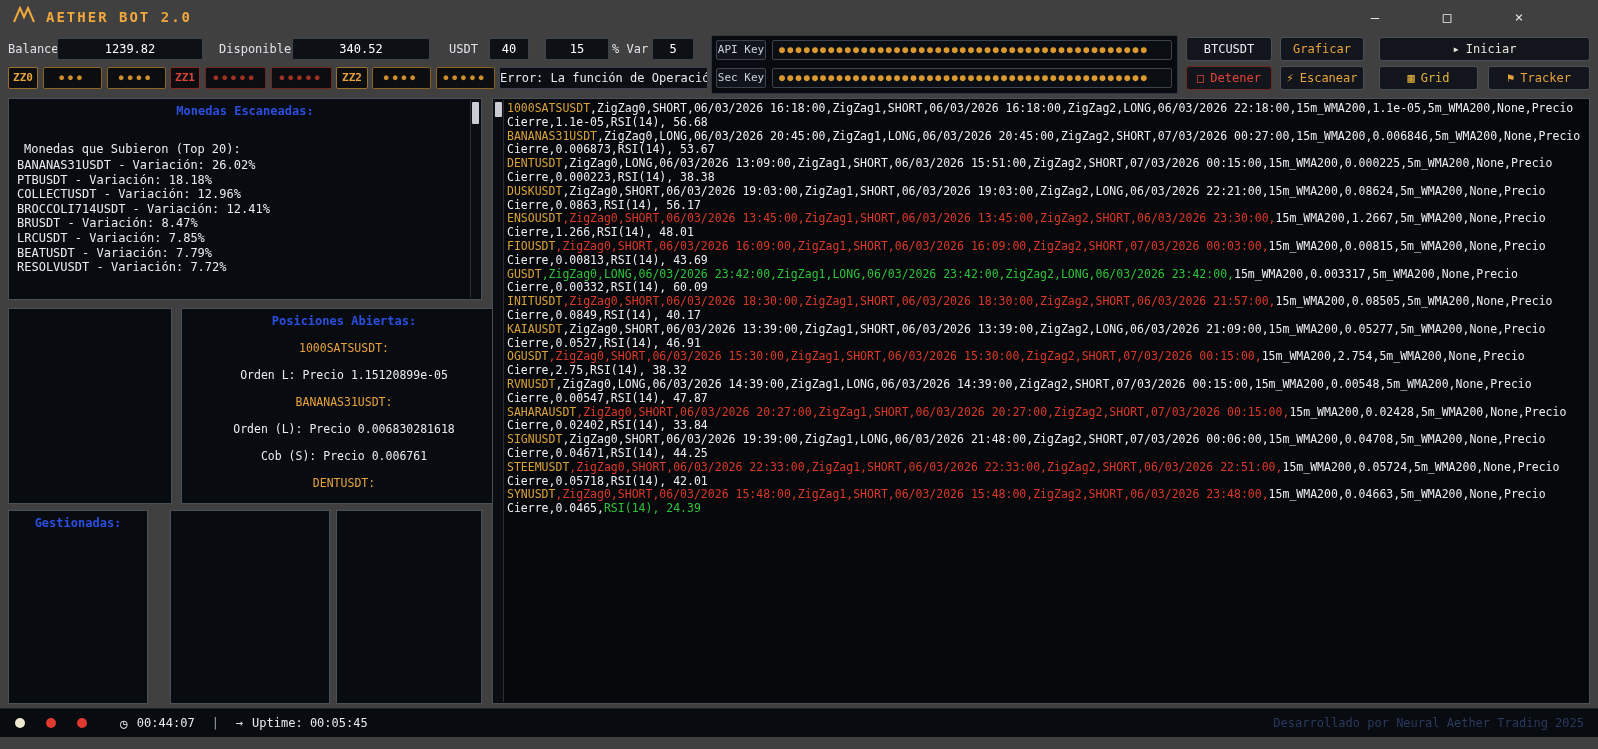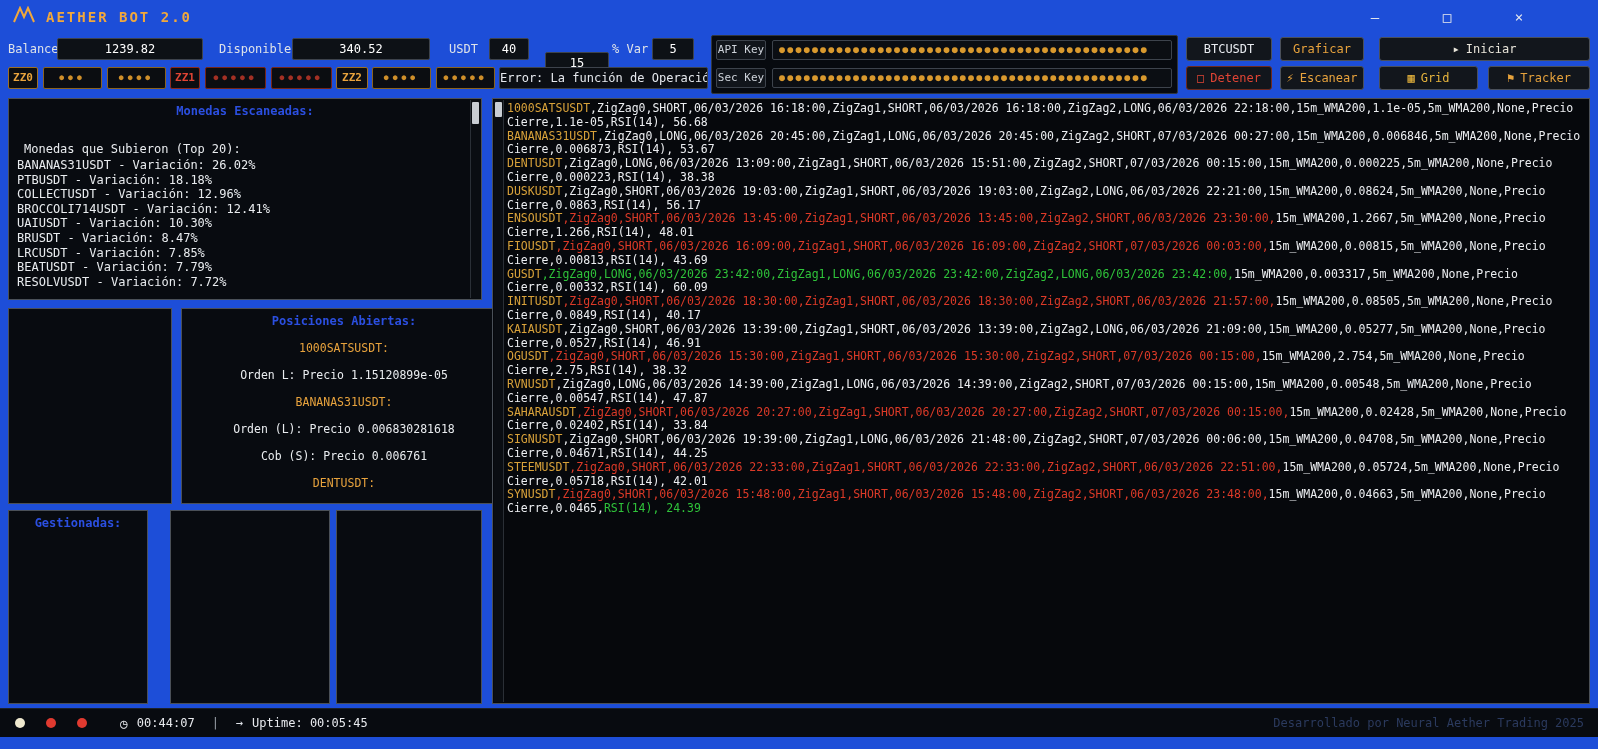--- a/index.html
+++ b/index.html
@@ -1,36 +1,36 @@
 <!DOCTYPE html>
 <html><head>
 <meta charset="utf-8">
 <style>
   html,body{margin:0;padding:0;background:#04060a;}
   body{width:1598px;height:749px;overflow:hidden;font-family:"DejaVu Sans Mono","Liberation Mono",monospace;color:#e2e5ea;}
-  .window{position:relative;width:1598px;height:749px;background:#1d4ed8;}
+  .window{position:relative;width:1598px;height:749px;background:#404040;}
 
   
   .titlebar{position:absolute;top:0;left:0;right:0;height:33px;display:flex;align-items:center;padding:0 12px;box-sizing:border-box;}
   .app-title{color:#f1a83c;font-weight:bold;font-size:14px;letter-spacing:2px;margin-left:10px;}
   .win-controls{margin-left:auto;display:flex;align-items:center;padding-right:52px;}
   .win-btn{width:30px;text-align:center;margin-left:42px;color:#e8eaee;font-size:14px;}
 
   
   .toolbar{position:absolute;top:33px;left:0;right:0;height:63px;}
   .lbl{position:absolute;height:22px;line-height:22px;font-size:12px;color:#dfe3e9;white-space:nowrap;}
   .inp{position:absolute;height:22px;box-sizing:border-box;background:#0d1116;border:1px solid #3d434c;color:#ffffff;font-family:inherit;font-size:12px;text-align:center;border-radius:2px;padding:0 8px;}
   .btn{position:absolute;height:24px;box-sizing:border-box;background:#12161c;border:1px solid #4a505a;border-radius:3px;display:flex;align-items:center;justify-content:center;gap:6px;font-size:12px;white-space:nowrap;}
   .tb-lbl-balance{left:8px;top:5px;}
   .tb-in-balance{left:57px;top:5px;width:146px;}
   .tb-lbl-disponible{left:219px;top:5px;}
   .tb-in-disponible{left:292px;top:5px;width:138px;}
   .tb-lbl-usdt{left:449px;top:5px;}
   .tb-in-usdt1{left:489px;top:5px;width:40px;}
-  .tb-in-usdt2{left:545px;top:5px;width:64px;margin-top:14px;}
+  .tb-in-usdt2{left:545px;top:5px;width:64px;}
   .tb-lbl-var{left:612px;top:5px;}
   .tb-in-var{left:652px;top:5px;width:42px;}
   .keys-box{position:absolute;left:711px;top:2px;width:467px;height:59px;border:1px solid #30363e;border-radius:2px;background:#070a0f;box-sizing:border-box;}
   .key-label{position:absolute;height:20px;line-height:18px;box-sizing:border-box;border:1px solid #3d434c;background:#11151b;color:#cdd2d9;font-size:11px;text-align:center;border-radius:2px;width:50px;}
   .api-label{left:4px;top:4px;}
   .sec-label{left:4px;top:32px;}
   .key-field{position:absolute;left:60px;right:5px;height:20px;box-sizing:border-box;border:1px solid #3d434c;background:#0b0e13;border-radius:2px;color:#d9992e;font-size:10px;letter-spacing:2.2px;line-height:18px;padding:0 6px;overflow:hidden;white-space:nowrap;}
   .api-field{top:4px;}
   .sec-field{top:32px;}
   .btn-btcusdt{left:1186px;top:4px;width:86px;color:#e8ebf0;}
@@ -173,21 +173,20 @@
   <div class="main">
 
     <div class="panel p-monedas">
       <div class="panel-title">Monedas Escaneadas:</div>
       <div class="coin-sub">Monedas que Subieron (Top 20):</div>
       <div>
           <div class="coin-item">BANANAS31USDT - Variación: 26.02%</div>
           <div class="coin-item">PTBUSDT - Variación: 18.18%</div>
           <div class="coin-item">COLLECTUSDT - Variación: 12.96%</div>
           <div class="coin-item">BROCCOLI714USDT - Variación: 12.41%</div>
-          <div class="coin-item">UAIUSDT - Variación: 10.30%</div>
           <div class="coin-item">BRUSDT - Variación: 8.47%</div>
           <div class="coin-item">LRCUSDT - Variación: 7.85%</div>
           <div class="coin-item">BEATUSDT - Variación: 7.79%</div>
           <div class="coin-item">RESOLVUSDT - Variación: 7.72%</div>
         </div>
       <div class="vscroll">
           <div class="vthumb"></div>
         </div>
     </div>
 

